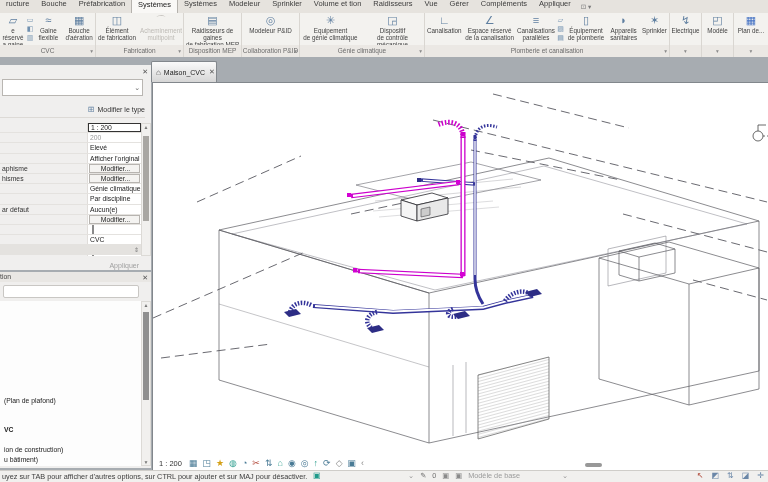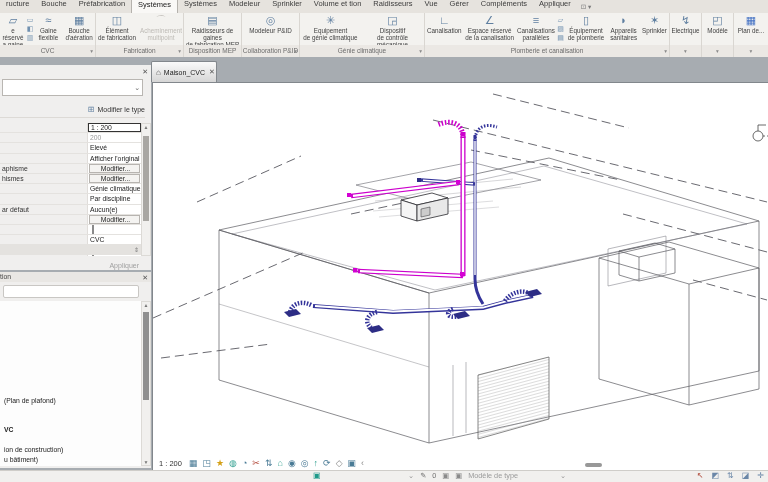--- a/index.html
+++ b/index.html
@@ -498,28 +498,29 @@
         <span class="vcicon vc11">⟳</span>
         <span class="vcicon vc12">◇</span>
         <span class="vcicon vc13">▣</span>
         <span class="vcicon vc14">‹</span>
       </div>
       <div id="hscroll-thumb"></div>
     </div>
   </div>
 
   <div id="status-bar">
+    <span id="status-hint">uyez sur TAB pour afficher d'autres options, sur CTRL pour ajouter et sur MAJ pour désactiver.</span>
     <span id="status-cube">▣</span>
     <div id="status-center">
       <span>⌄</span>
       <span class="pc">✎</span>
       <span class="pc">0</span>
       <span>▣</span>
       <span>▣</span>
-      <span class="opt">Modèle de type</span>
+      <span class="opt">Modèle de base</span>
       <span class="ddarrow">⌄</span>
     </div>
     <div id="status-right">
       <span class="sr0">↖</span>
       <span class="sr1">◩</span>
       <span class="sr2">⇅</span>
       <span class="sr3">◪</span>
       <span class="sr4">✛</span>
     </div>
   </div>

